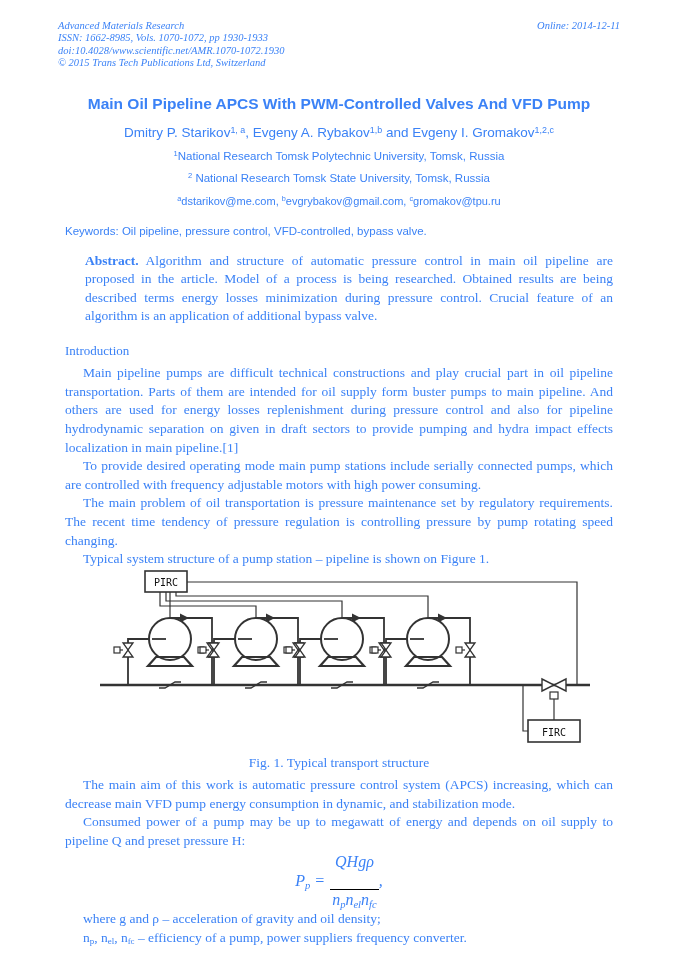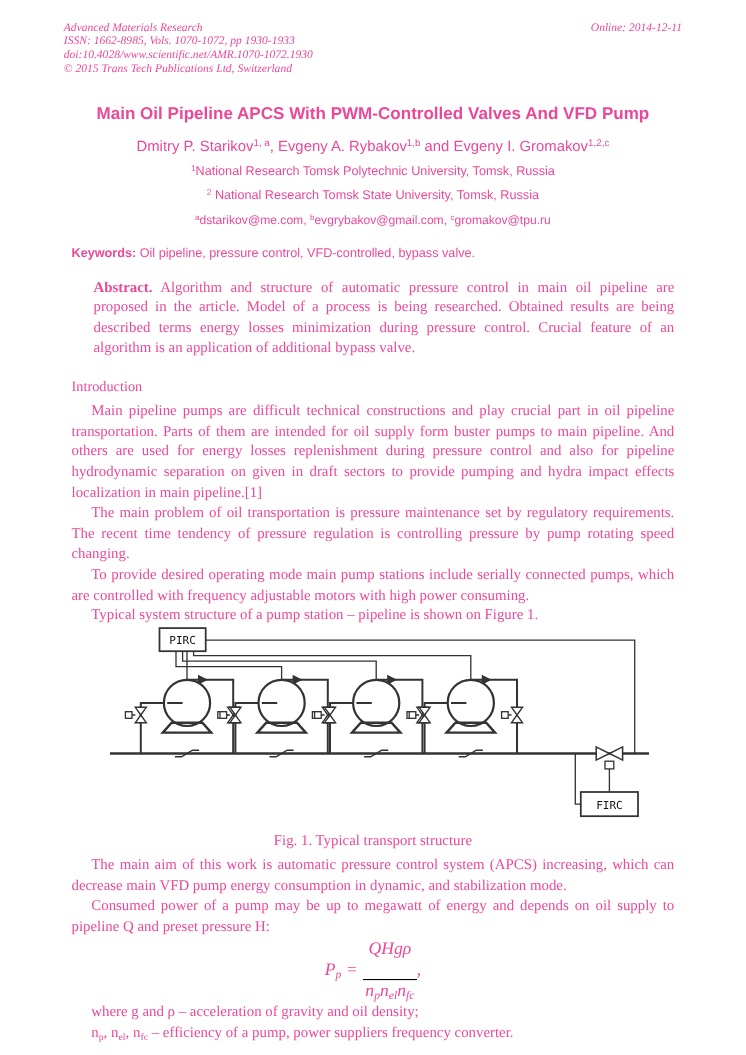--- a/index.html
+++ b/index.html
@@ -1,17 +1,17 @@
 <!DOCTYPE html>
 <html><head>
 <meta charset="utf-8">
 <style>
   html,body { margin:0; padding:0; background:#ffffff; }
   .page {
-    width:678px; height:959px; background:#fff; color:#ec4899;
+    width:678px; height:959px; background:#fff; color:#3b82f6;
     font-family:"Liberation Serif", serif;
     position:relative; box-sizing:border-box;
     padding:20px 65px 0 65px; overflow:hidden;
   }
   
   .hdr { display:flex; justify-content:space-between; align-items:flex-start;
          font-style:italic; font-size:10.5px; line-height:1.18; margin-left:-7px; margin-right:-7px;}
   .hdr-left div { white-space:nowrap; }
   
   .title { font-family:"Liberation Sans", sans-serif; font-weight:bold;
@@ -19,21 +19,21 @@
   .authors { font-family:"Liberation Sans", sans-serif; font-size:13.5px;
              text-align:center; margin-top:12px; }
   .affil { font-family:"Liberation Sans", sans-serif; font-size:11.5px;
            text-align:center; margin-top:10px; }
   .emails { font-family:"Liberation Sans", sans-serif; font-size:11px;
             text-align:center; margin-top:11px; }
   .sup { font-size:66%; position:relative; top:-0.45em; }
   .sb  { font-size:66%; position:relative; top:0.28em; }
   
   .keywords { font-family:"Liberation Sans", sans-serif; font-size:11.5px; margin-top:18px; }
-  .keywords .lbl { font-weight:bold; }
+  .keywords .lbl { font-weight:normal; }
   
   .bodytext { font-size:13.5px; line-height:1.38; text-align:justify; }
   .abstract { margin-top:15px;margin-left:20px; }
   .abstract .lbl { font-weight:bold; }
   .sec-head { font-weight:normal; font-size:13px; margin-top:17px; }
   p.par { margin:0; text-indent:18px; }
   p.par.first { margin-top:5px; }
   
   .fig-wrap { margin-left:-65px; margin-top:1px; }
   .fig-caption { text-align:center; font-size:13.5px; margin-top:1px; }
@@ -84,22 +84,22 @@
   </div>
 
   <div class="bodytext abstract">
     <span class="lbl">Abstract.</span><span> Algorithm and structure of automatic pressure control in main oil pipeline are proposed in the article. Model of a process is being researched. Obtained results are being described terms energy losses minimization during pressure control. Crucial feature of an algorithm is an application of additional bypass valve.</span>
   </div>
 
   <div class="sec-head">Introduction</div>
 
   <div class="bodytext">
     <p class="par first">Main pipeline pumps are difficult technical constructions and play crucial part in oil pipeline transportation. Parts of them are intended for oil supply form buster pumps to main pipeline. And others are used for energy losses replenishment during pressure control and also for pipeline hydrodynamic separation on given in draft sectors to provide pumping and hydra impact effects localization in main pipeline.[1]</p>
+    <p class="par">To provide desired operating mode main pump stations include serially connected pumps, which are controlled with frequency adjustable motors with high power consuming.</p>
     <p class="par">The main problem of oil transportation is pressure maintenance set by regulatory requirements. The recent time tendency of pressure regulation is controlling pressure by pump rotating speed changing.</p>
-    <p class="par">To provide desired operating mode main pump stations include serially connected pumps, which are controlled with frequency adjustable motors with high power consuming.</p>
     <p class="par">Typical system structure of a pump station – pipeline is shown on Figure 1.</p>
   </div>
 
   <div class="fig-wrap">
     <svg width="678" height="180" viewBox="0 0 678 180">
       <defs>
         <g id="pump-unit">
 
           <path d="M -42 115 V 69 H -1" stroke="#333" stroke-width="1.8" fill="none"></path>
           <polygon points="-2,64 -2,74 8,69" fill="#333" stroke="none"></polygon>

